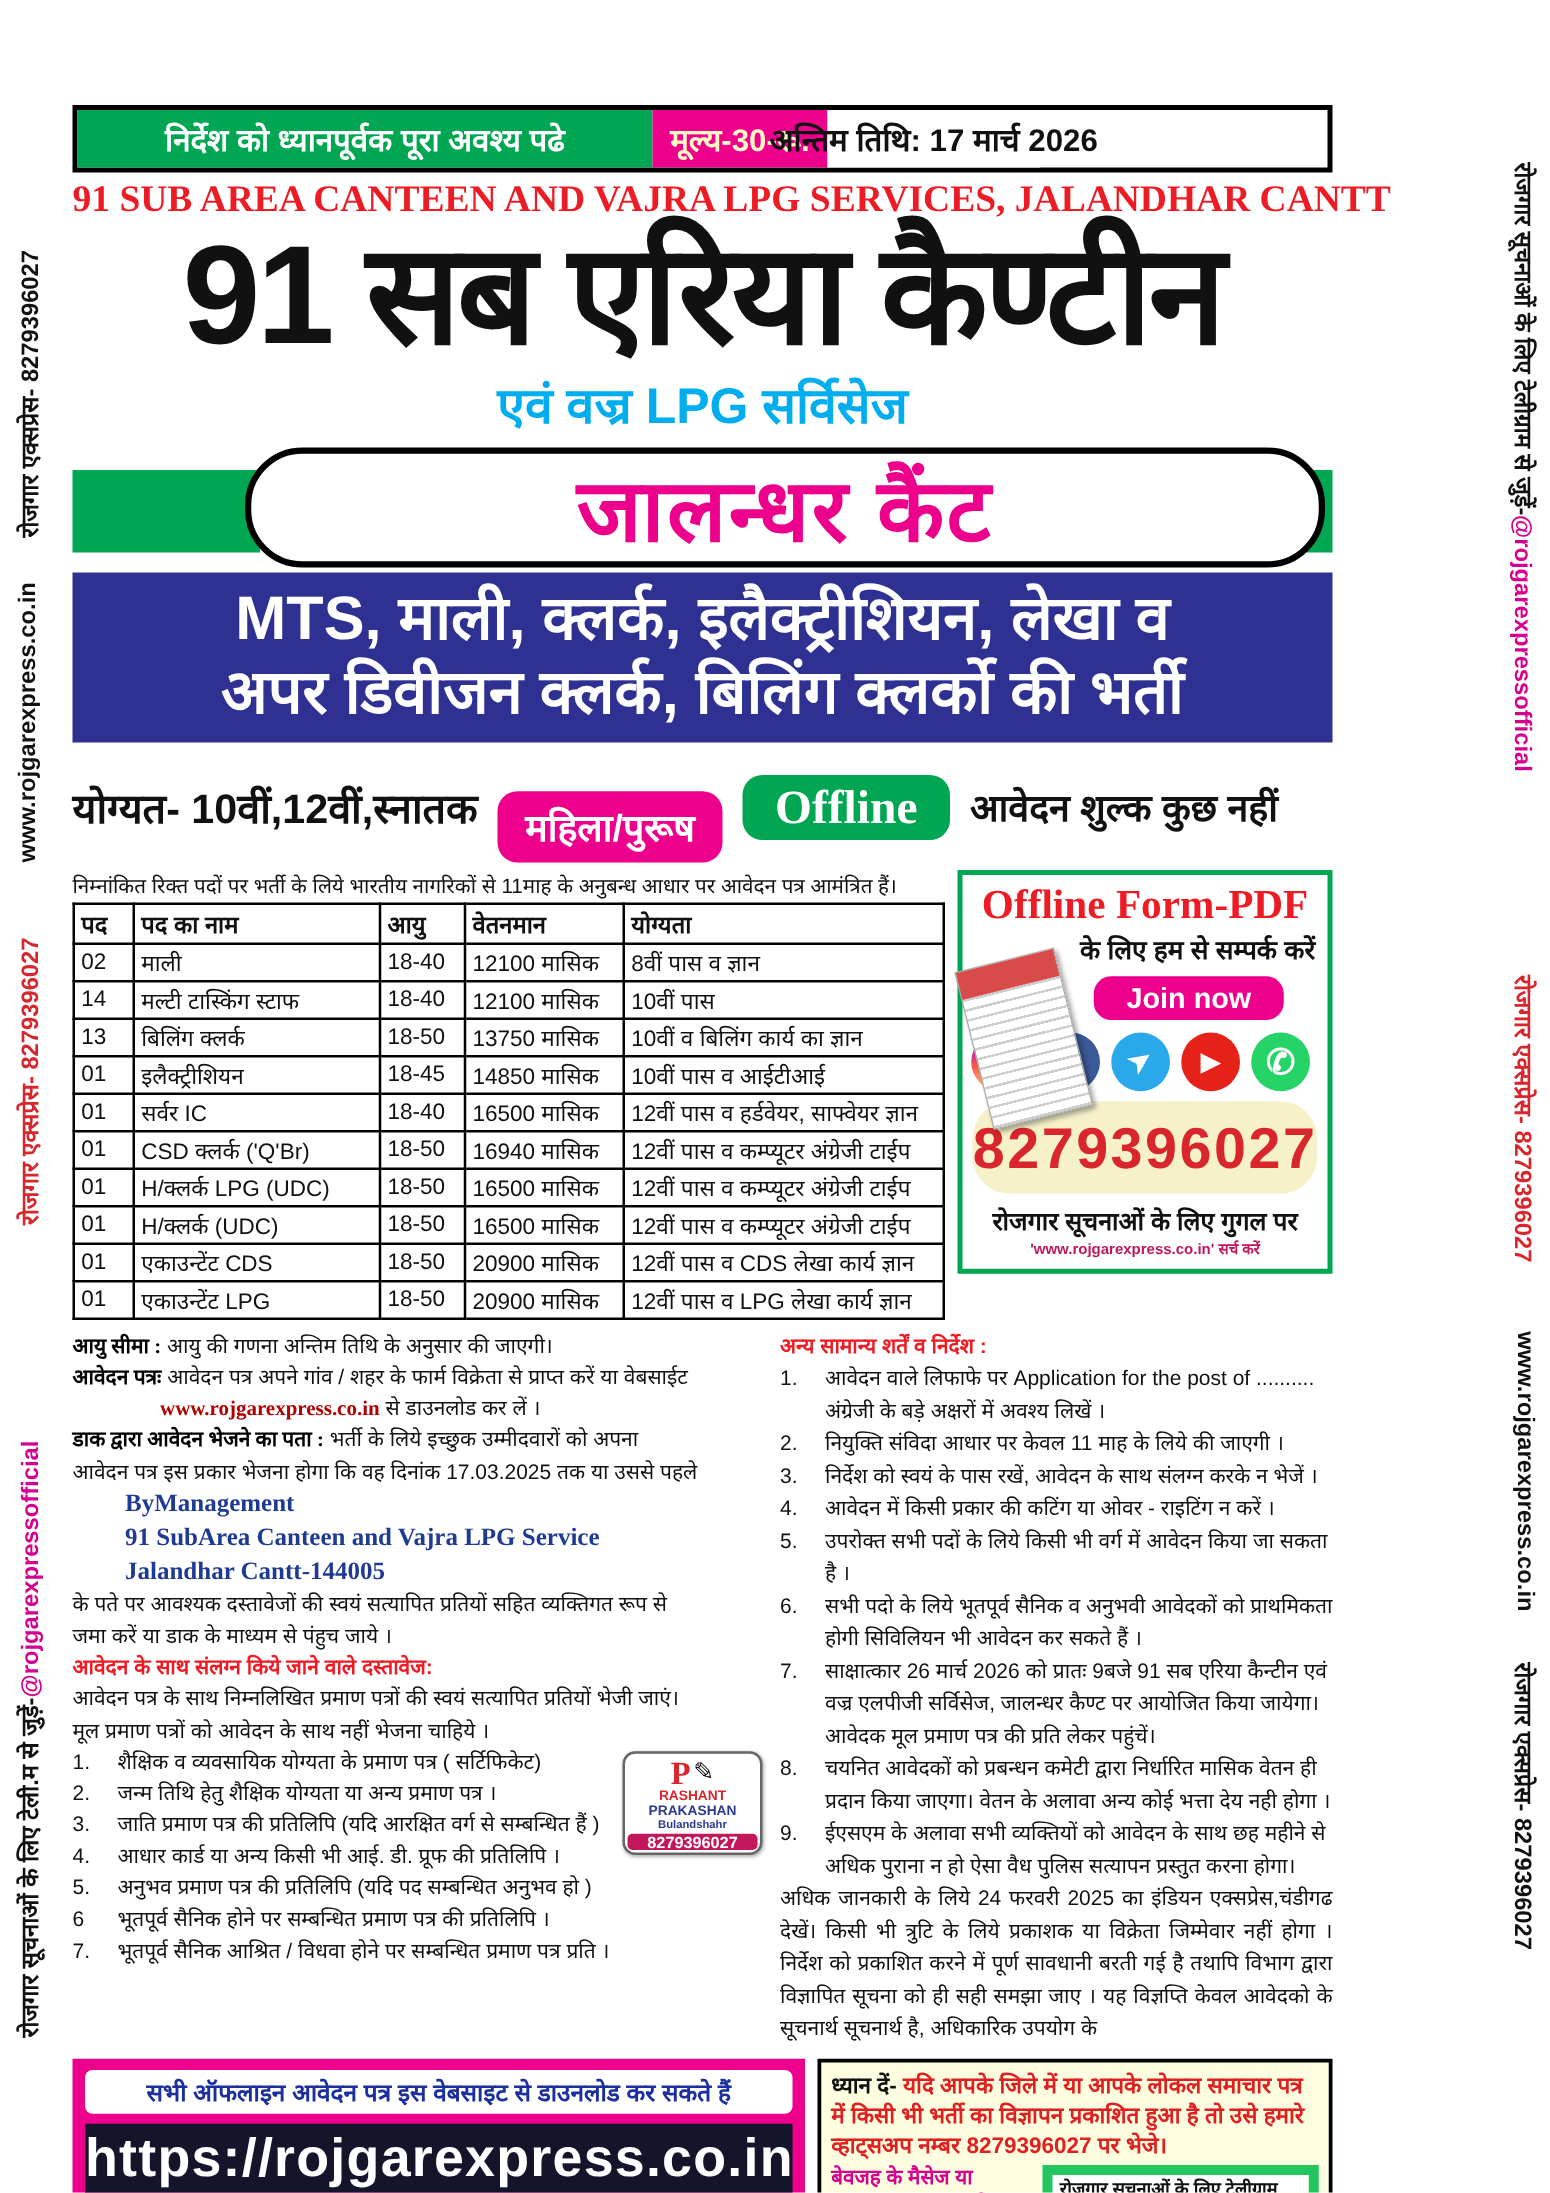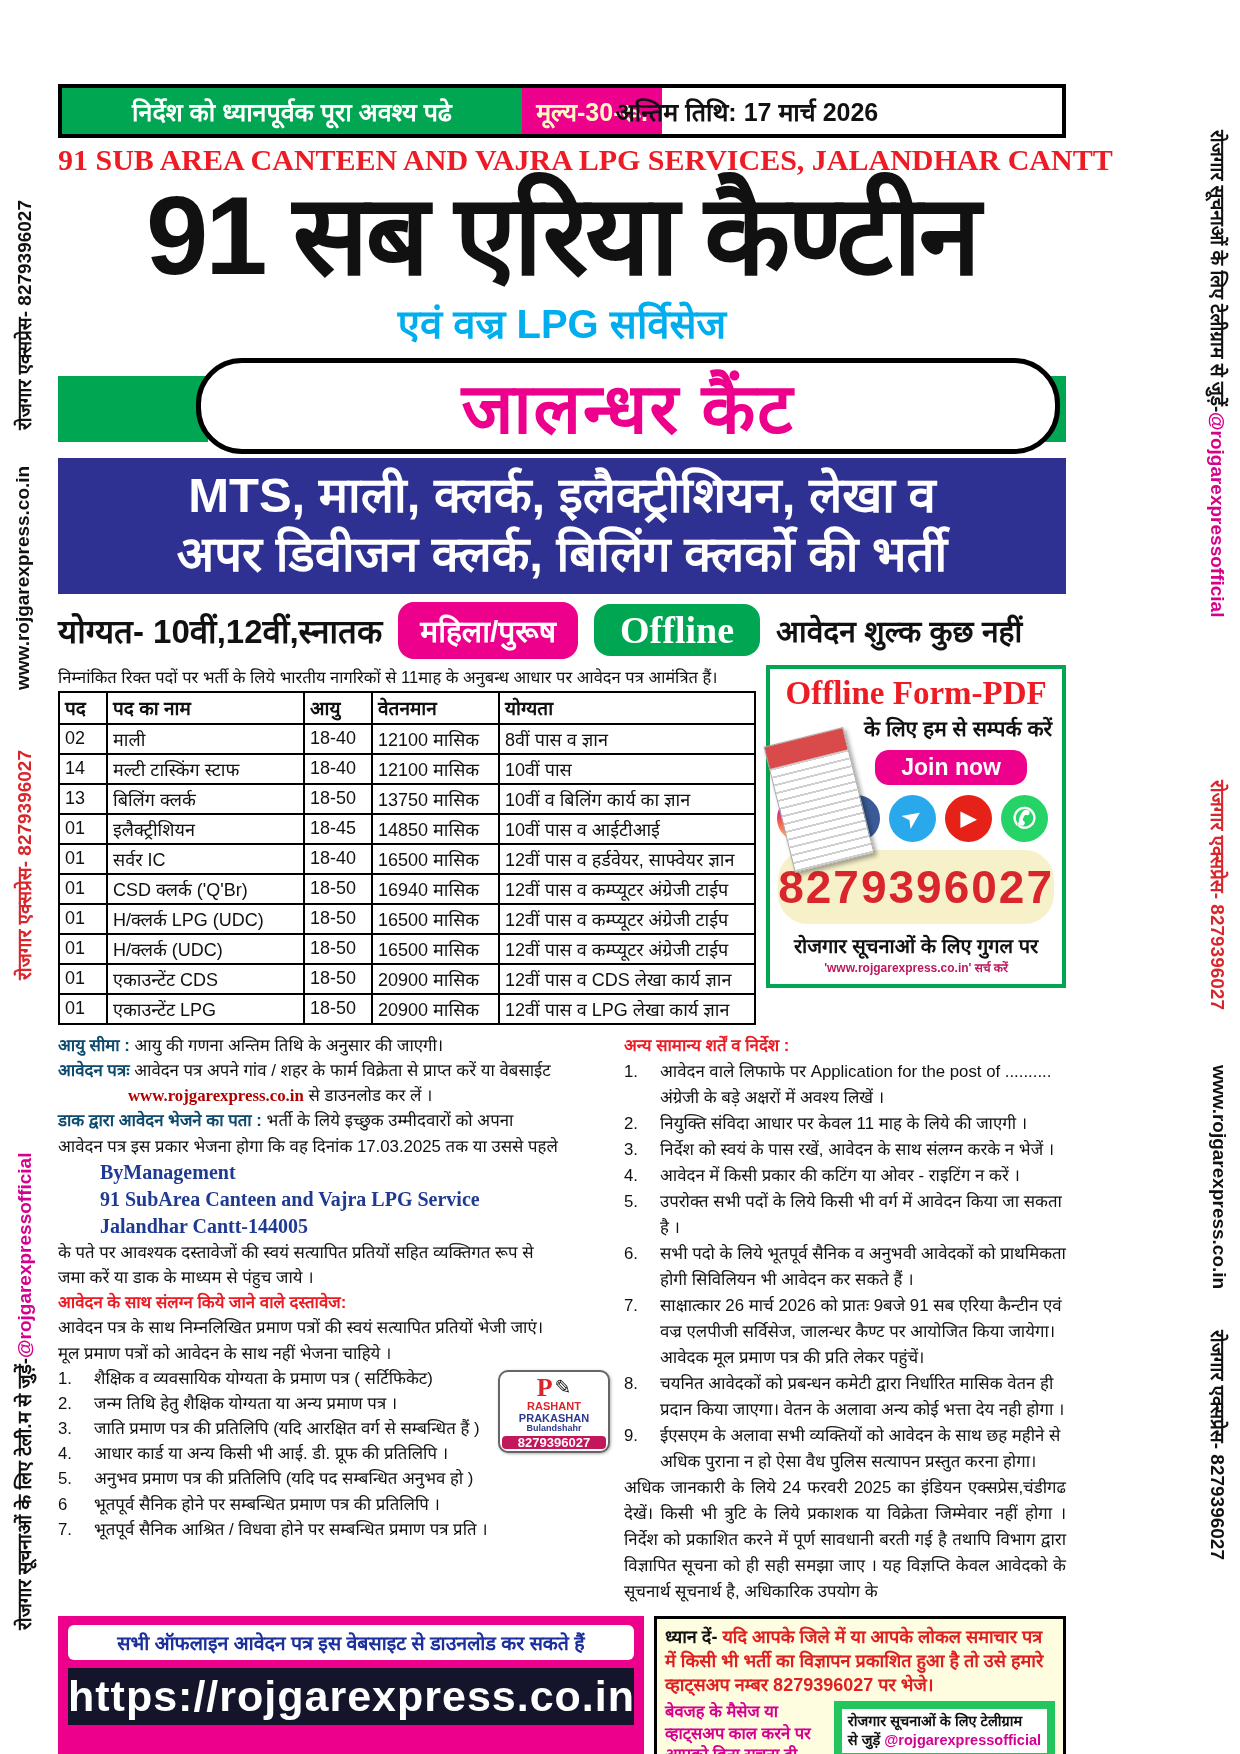--- a/index.html
+++ b/index.html
@@ -30,21 +30,21 @@
   .location-text{color:#ec008c;font-size:70px;font-weight:900;letter-spacing:2px;}
 
   
   .banner{background:#2e3192;color:#fff;text-align:center;padding:8px 0 10px 0;margin-top:4px;}
   .banner-line{font-size:49px;font-weight:900;line-height:1.2;white-space:nowrap;}
 
   
   .elig-row{display:flex;align-items:center;gap:16px;margin:8px 0 6px 0;}
   .elig-qual{font-size:33px;font-weight:900;white-space:nowrap;}
   .pill{border-radius:16px;color:#fff;font-weight:900;white-space:nowrap;}
-  .pill-mahila{background:#ec008c;font-size:30px;padding:8px 22px;}
+  .pill-mahila{background:#ec008c;font-size:30px;padding:8px 22px;margin-top:31px;}
   .pill-offline{background:#00a651;font-family:"Liberation Serif",serif;font-size:38px;padding:4px 26px;}
   .elig-fee{font-size:30px;font-weight:900;white-space:nowrap;}
 
   
   .mid-section{display:flex;gap:10px;align-items:flex-start;}
   .left-mid{width:832px;}
   .intro{font-size:16.5px;margin-bottom:3px;white-space:nowrap;}
   table.jobs{border-collapse:collapse;width:100%;font-size:18px;}
   table.jobs td,table.jobs th{border:2px solid #000;padding:2px 5px;text-align:left;}
   table.jobs th{font-weight:bold;font-size:19px;}
@@ -68,21 +68,21 @@
   .promo-google{font-size:20px;font-weight:900;margin-top:2px;}
   .promo-search{color:#be185d;font-size:12px;font-weight:900;}
   .news-thumb{position:absolute;left:8px;top:66px;width:80px;height:128px;transform:rotate(-14deg);background:
       repeating-linear-gradient(#fff 0 6px,#cfcfcf 6px 8px);border:1px solid #aaa;box-shadow:2px 3px 4px rgba(0,0,0,.35);}
   .news-thumb-head{height:22px;background:#d94a4a;}
 
   
   .body-cols{display:flex;gap:14px;margin-top:8px;}
   .col-left{width:552px;font-size:16.8px;line-height:1.5;}
   .col-right{flex:1;font-size:16.8px;line-height:1.55;}
-  .red-label{color:#0c4a6e;font-weight:900;}
+  .red-label{color:#000000;font-weight:900;font-family:Liberation Serif, serif;}
   .url-red{color:#b00000;font-weight:900;font-family:"Liberation Serif",serif;}
   .indent-line{margin-left:70px;}
   .addr-block{margin-left:42px;color:#1f3a93;font-weight:900;font-family:"Liberation Serif",serif;font-size:20px;line-height:1.35;}
   .docs-heading{color:#ed1c24;font-weight:900;}
   .num-item{display:flex;}
   .num-col{width:36px;flex:none;}
   .right-heading{color:#ed1c24;font-weight:900;}
   .closing{ text-align:justify;}
   .stamp{float:right;width:104px;border:2px solid #666;border-radius:10px;background:#fff;text-align:center;margin:4px 0 4px 6px;padding:2px;line-height:1.05;box-shadow:1px 1px 3px rgba(0,0,0,.3);}
   .stamp-top{display:flex;align-items:center;justify-content:center;gap:2px;}

